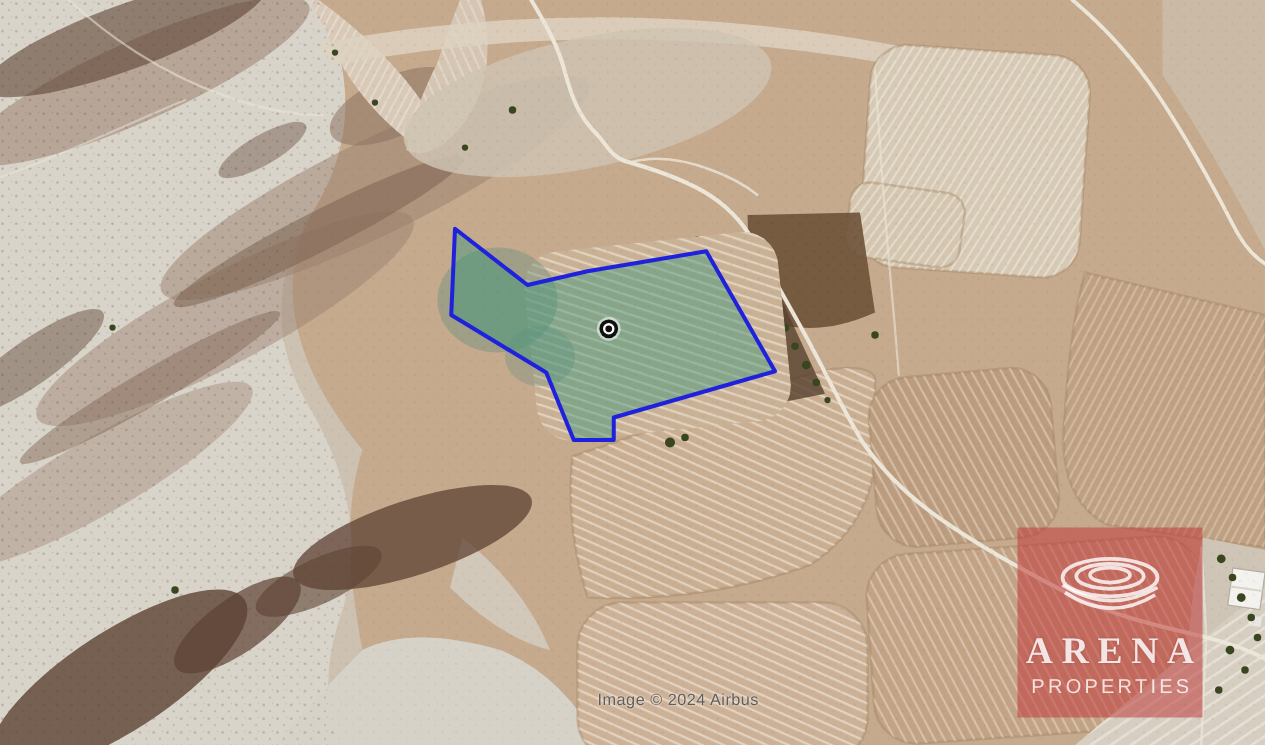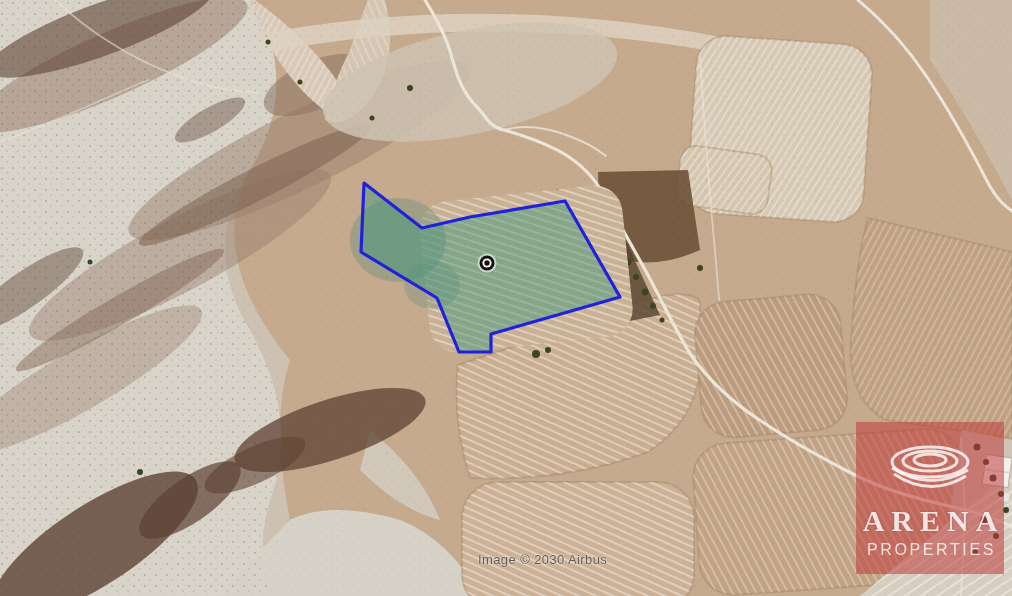--- a/index.html
+++ b/index.html
@@ -5,21 +5,21 @@
   html,body{margin:0;padding:0;background:#222;}
   .viewport{position:relative;width:1012px;height:596px;overflow:hidden;
             font-family:"Liberation Sans",sans-serif;}
   .terrain{position:absolute;left:0;top:0;width:1012px;height:596px;display:block;}
   .attribution{position:absolute;left:478px;top:552px;font-size:13px;
                color:rgba(78,72,66,0.88);letter-spacing:.4px;
                text-shadow:0 0 2px rgba(255,255,255,0.75), 0 0 1px rgba(255,255,255,0.6);
                white-space:nowrap;user-select:none;}
   .watermark{position:absolute;left:814px;top:422px;width:148px;height:152px;
              background:rgba(192,58,58,0.55);display:flex;flex-direction:column;
-             align-items:center;color:rgba(255,255,255,0.85);user-select:none;margin-left:42px;}
+             align-items:center;color:rgba(255,255,255,0.85);user-select:none;}
   .watermark .wm-icon{margin-top:18px;}
   .wm-title{font-family:"Liberation Serif",serif;font-weight:bold;font-size:30px;
             line-height:1;letter-spacing:7px;padding-left:7px;margin-top:8px;
             text-shadow:0 0 2px rgba(120,30,30,0.35);}
   .wm-subtitle{font-size:16px;letter-spacing:2.6px;padding-left:3px;margin-top:5px;
                color:rgba(255,255,255,0.8);}
 </style>
 </head>
 <body>
 
@@ -189,21 +189,21 @@
           <circle r="7.5" fill="#111111"></circle>
           <circle r="4.6" fill="#ffffff"></circle>
           <circle r="2.7" fill="#111111"></circle>
         </g>
       </g>
     </g>
 
     <rect width="1012" height="596" fill="url(#speckle)" opacity="0.18"></rect>
   </svg>
 
-  <div class="attribution">Image © 2030 Airbus</div>
+  <div class="attribution">Image © 2024 Airbus</div>
 
   <div class="watermark">
     <svg class="wm-icon" width="84" height="58" viewBox="0 0 84 58">
       <g stroke="rgba(255,255,255,0.8)" fill="none" stroke-width="3">
         <ellipse cx="42" cy="22" rx="38" ry="15"></ellipse>
         <ellipse cx="42" cy="21" rx="27" ry="10"></ellipse>
         <ellipse cx="42" cy="20" rx="16" ry="6"></ellipse>
         <path d="M4,28 Q42,52 80,30"></path>
         <path d="M6,34 Q42,58 78,36"></path>
       </g>

